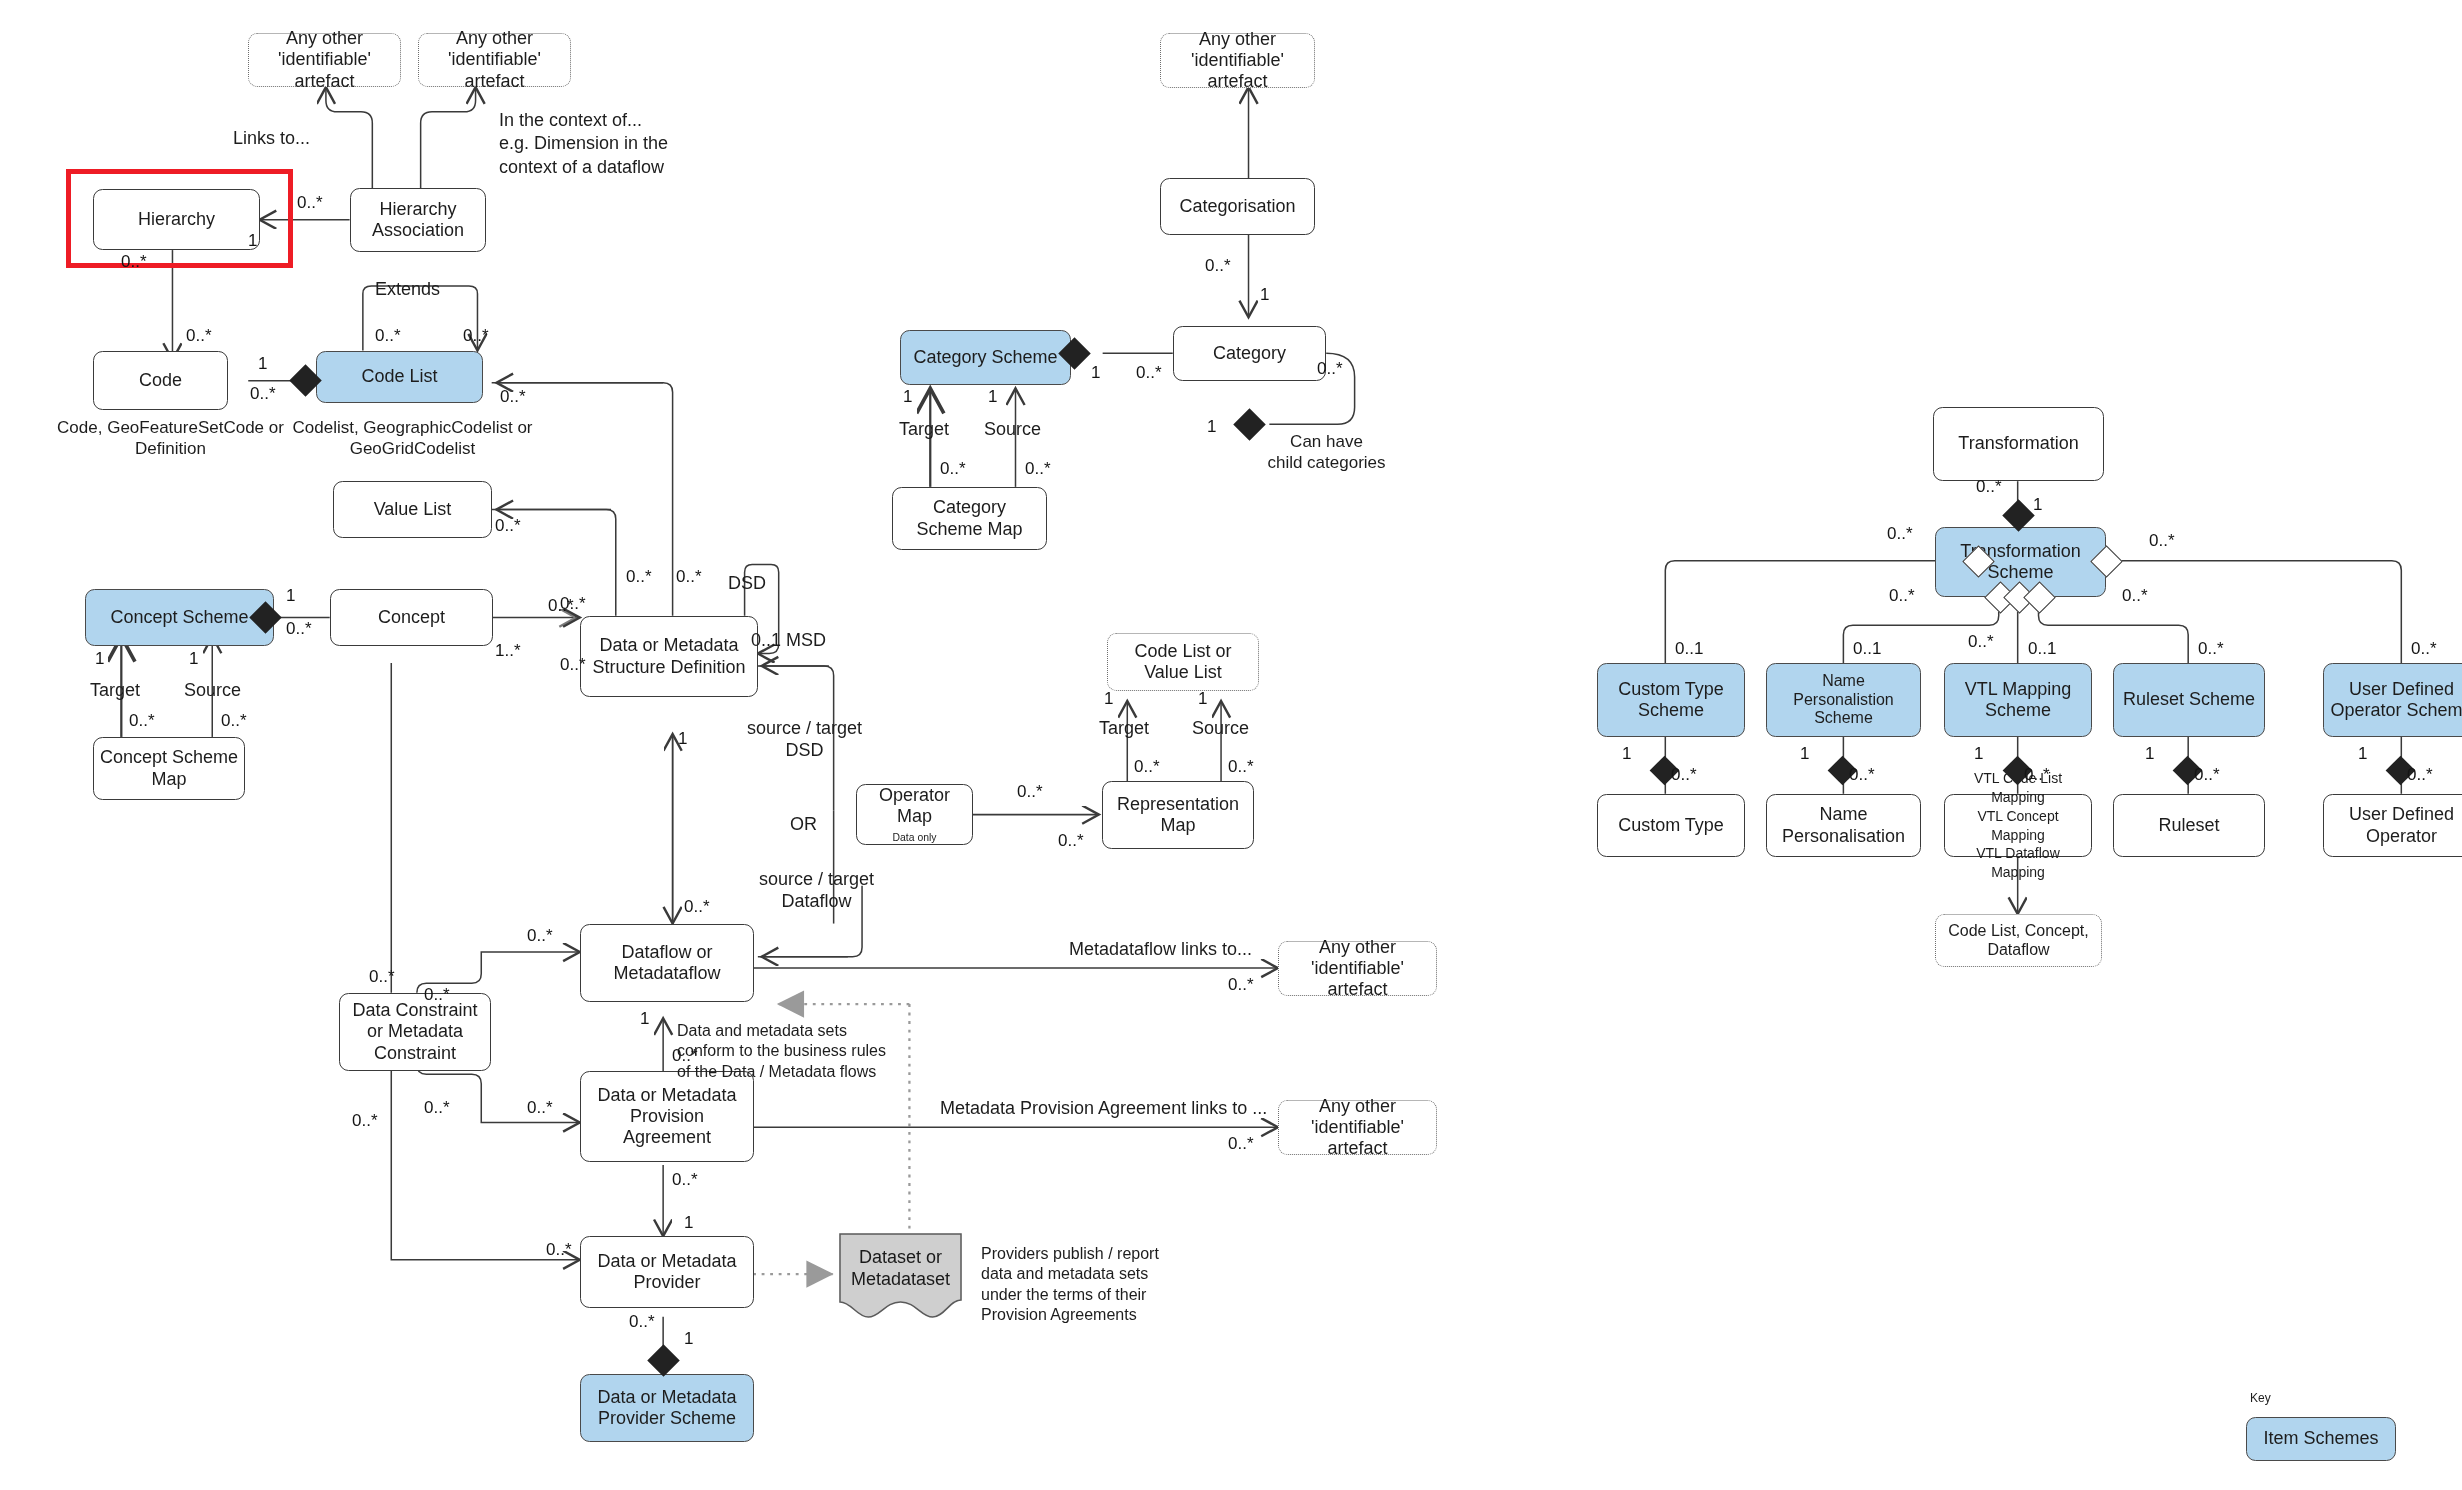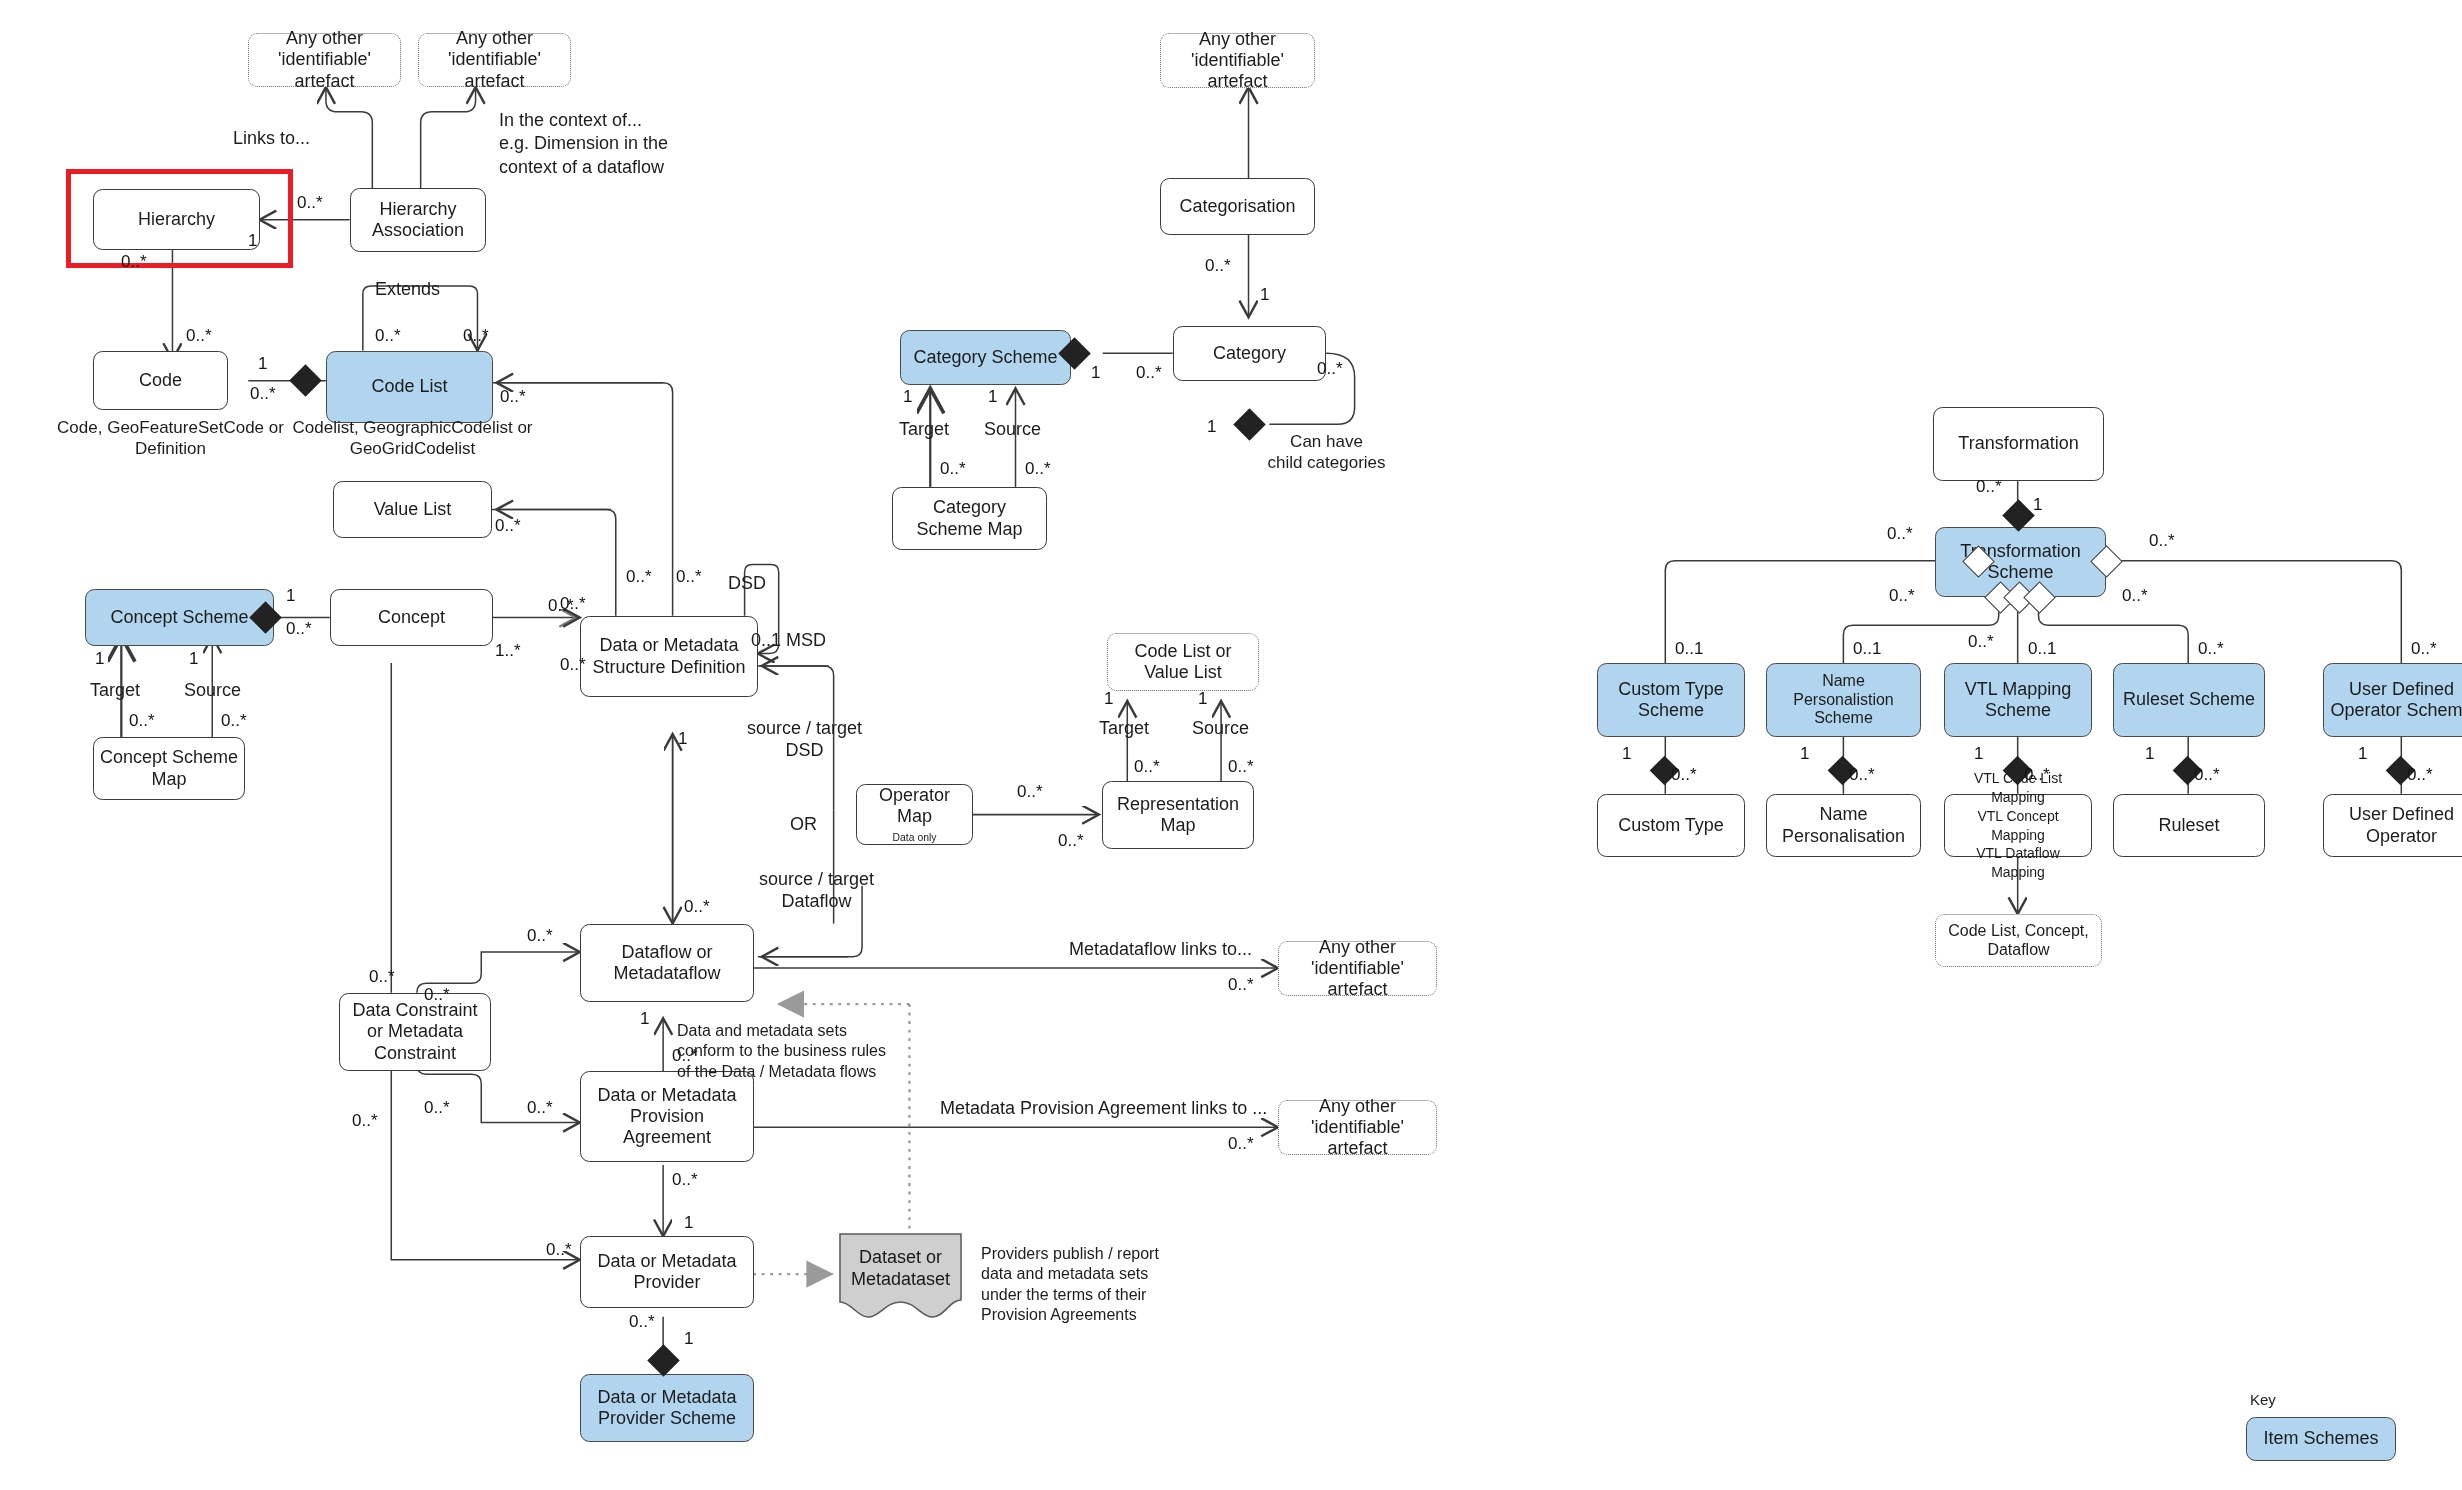--- a/index.html
+++ b/index.html
@@ -19,21 +19,21 @@
 
   .lbl{position:absolute;font-size:18px;color:#1d1d1d;line-height:1.22;white-space:pre;}
   .lbl.c{text-align:center;}
   .mult{position:absolute;font-size:17px;color:#141414;line-height:1;white-space:nowrap;}
   .note{position:absolute;font-size:17px;color:#1d1d1d;line-height:1.28;white-space:pre;}
   .cap{position:absolute;font-size:17px;color:#1d1d1d;line-height:1.25;text-align:center;white-space:pre;}
 
   .redbox{position:absolute;border:5.7px solid #ee1c25;background:transparent;box-sizing:border-box;}
 
   .vtl-lines{font-size:14px;line-height:1.35;}
-  .keylbl{position:absolute;font-size:15px;color:#1d1d1d;}
+  .keylbl{position:absolute;font-size:12px;color:#1d1d1d;}
 
   .diamond{position:absolute;background:#222222;transform:rotate(45deg);}
   .diamond.open{background:#ffffff;border:1.5px solid #3a3a3a;}
 </style>
 </head>
 <body>
 
 <div id="canvas">
 
   <svg class="lines" viewBox="0 0 2599 1573">
@@ -163,21 +163,21 @@
 
   <div class="node" style="left:350px;top:188px;width:136px;height:64px;">
     <span class="inner" style="white-space:pre-line">Hierarchy
 Association</span>
   </div>
 
   <div class="node" style="left:93px;top:351px;width:135px;height:59px;">
     <span class="inner" style="white-space:pre-line">Code</span>
   </div>
 
-  <div class="node blue" style="left:326px;top:351px;width:167px;height:72px;">
+  <div class="node blue" style="left:316px;top:351px;width:167px;height:52px;">
     <span class="inner" style="white-space:pre-line">Code List</span>
   </div>
 
   <div class="node" style="left:333px;top:481px;width:159px;height:57px;">
     <span class="inner" style="white-space:pre-line">Value List</span>
   </div>
 
   <div class="node blue" style="left:85px;top:589px;width:189px;height:57px;">
     <span class="inner" style="white-space:pre-line">Concept Scheme</span>
   </div>

